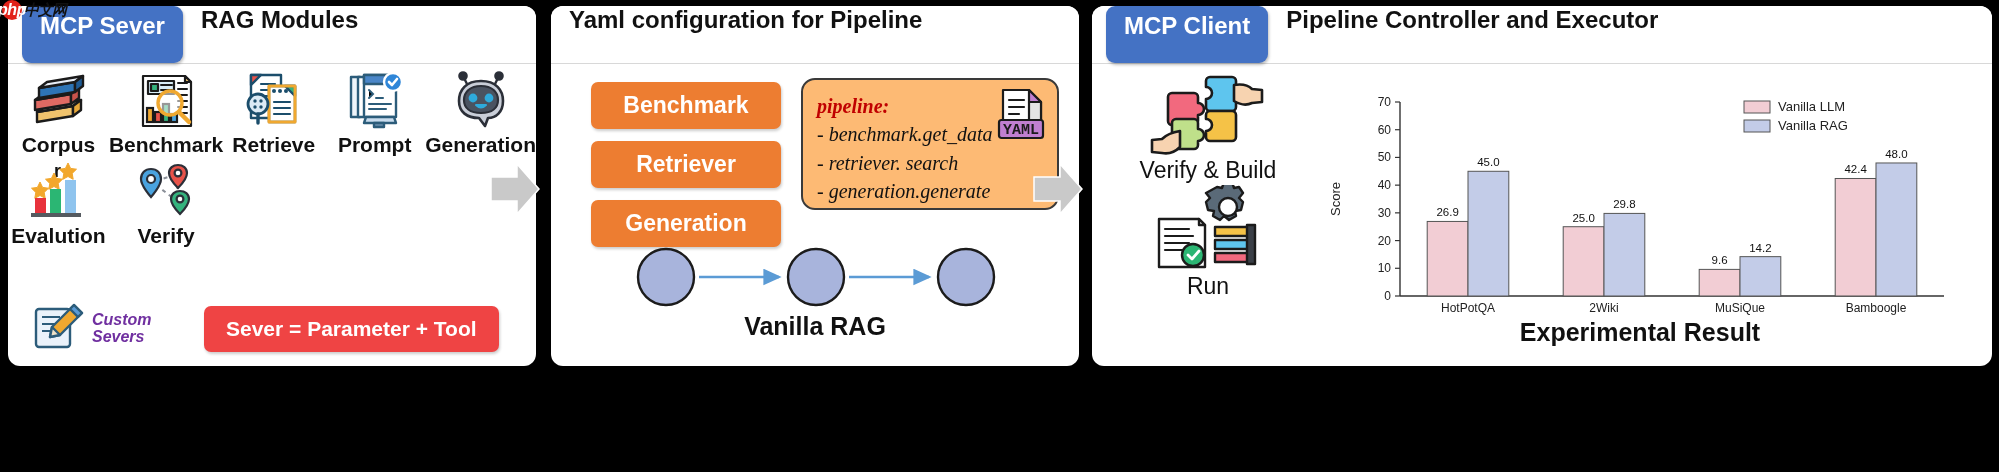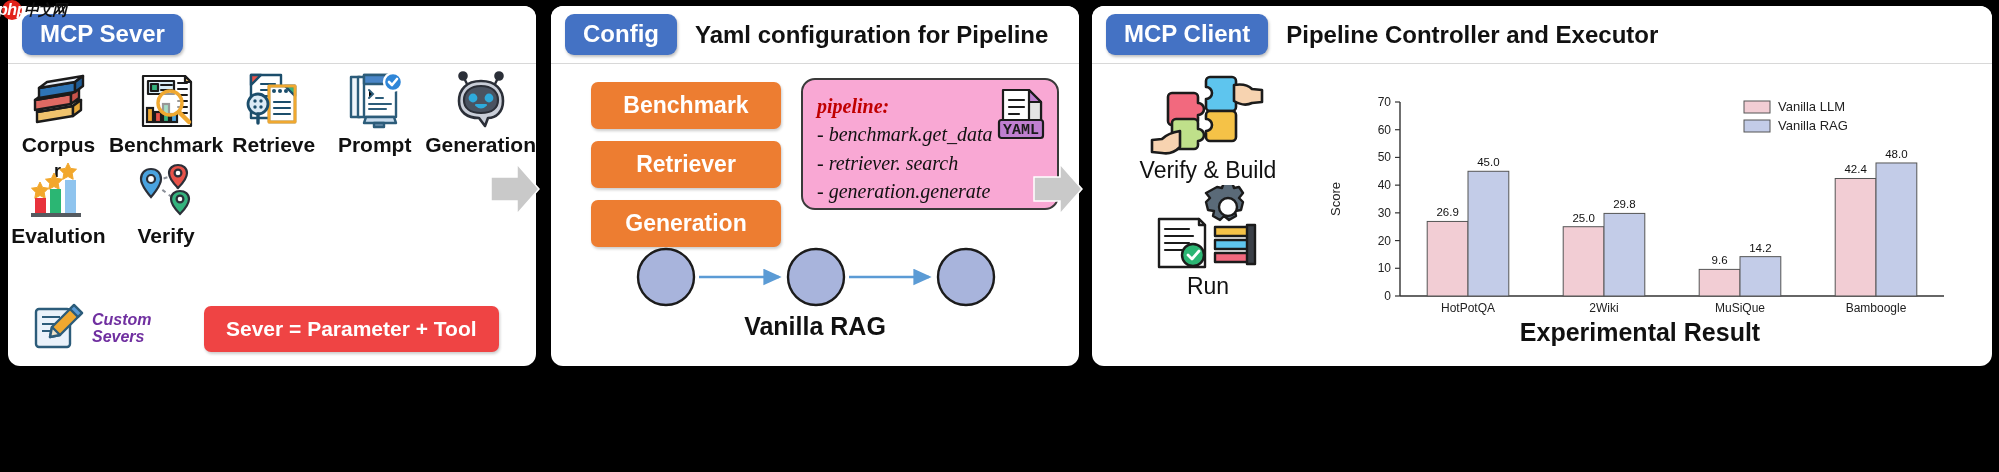--- a/index.html
+++ b/index.html
@@ -28,21 +28,21 @@
     box-shadow:3px 4px 5px rgba(0,0,0,0.35);
   }
   #panel-server { left:8px;   width:528px; }
   #panel-config { left:551px; width:528px; }
   #panel-client { left:1092px;width:900px; }
 
   .panel-header {
     position:absolute; left:0; top:0; width:100%; height:58px;
     background:#ffffff; border-radius:12px 12px 0 0;
     border-bottom:1px solid #d8d8d8;
-    display:flex; align-items:center;
+    display:flex; 
   }
   .tag {
     margin-left:14px; padding:7px 18px;
     background:#4472c4; color:#ffffff;
     border-radius:9px; font-size:24px; font-weight:bold;
     white-space:nowrap; line-height:1.1;
     box-shadow:1px 2px 3px rgba(0,0,0,0.25);
   }
   .panel-title {
     margin-left:18px; color:#111111;
@@ -77,21 +77,21 @@
 
   
   #config-stack { position:absolute; left:40px; top:76px; width:190px; }
   .config-chip {
     margin-bottom:12px; padding:10px 0; background:#ed7d31; color:#fff;
     border-radius:7px; font-size:23px; font-weight:bold; text-align:center;
     box-shadow:1px 2px 3px rgba(0,0,0,0.2);
   }
   #yaml-box {
     position:absolute; left:250px; top:72px; width:258px; height:132px;
-    background:#f9a8d4; border:2.5px solid #3a3a3a; border-radius:14px;
+    background:#fdba74; border:2.5px solid #3a3a3a; border-radius:14px;
   }
   #yaml-code {
     position:absolute; left:14px; top:12px;
     font-family:"Liberation Serif", serif; font-style:italic;
     font-size:20px; line-height:1.42; color:#111; white-space:pre;
   }
   #yaml-code .key { color:#c00000; font-weight:bold; }
   #yaml-icon { position:absolute; right:10px; top:8px; }
 
   #vanilla-flow { position:absolute; left:40px; top:236px; width:450px; height:70px; }
@@ -116,20 +116,21 @@
 <body>
 
 <div id="watermark">
   <div class="php-badge">php</div>
   <div class="cn">中文网</div>
 </div>
 
 <div class="panel" id="panel-server">
   <div class="panel-header">
     <div class="tag">MCP Sever</div>
+    <div class="panel-title">RAG Modules</div>
   </div>
 
   <div id="modules-grid">
 
     <div class="module-cell">
       <div class="module-icon">
         <svg width="74" height="60" viewBox="0 0 74 60">
           <g stroke="#1b1b1b" stroke-width="2.4" stroke-linejoin="round">
             <path d="M16 42 L16 52 L52 46 L52 36 Z" fill="#f0c36d"></path>
             <path d="M16 42 L24 36 L60 30 L52 36 Z" fill="#efe2c8"></path>
@@ -325,21 +326,20 @@
 </div>
 
 <div class="big-arrow" id="arrow-1">
   <svg width="52" height="58" viewBox="0 0 52 58">
     <path d="M2 17 H28 V4 L50 29 L28 54 V41 H2 Z" fill="#c9c9c9" stroke="#ffffff" stroke-width="1.5"></path>
   </svg>
 </div>
 
 <div class="panel" id="panel-config">
   <div class="panel-header">
-    <div class="tag">Config</div>
     <div class="panel-title">Yaml configuration for Pipeline</div>
   </div>
 
   <div id="config-stack">
     <div class="config-chip">Benchmark</div>
     <div class="config-chip">Retriever</div>
     <div class="config-chip">Generation</div>
   </div>
 
   <div id="yaml-box">

